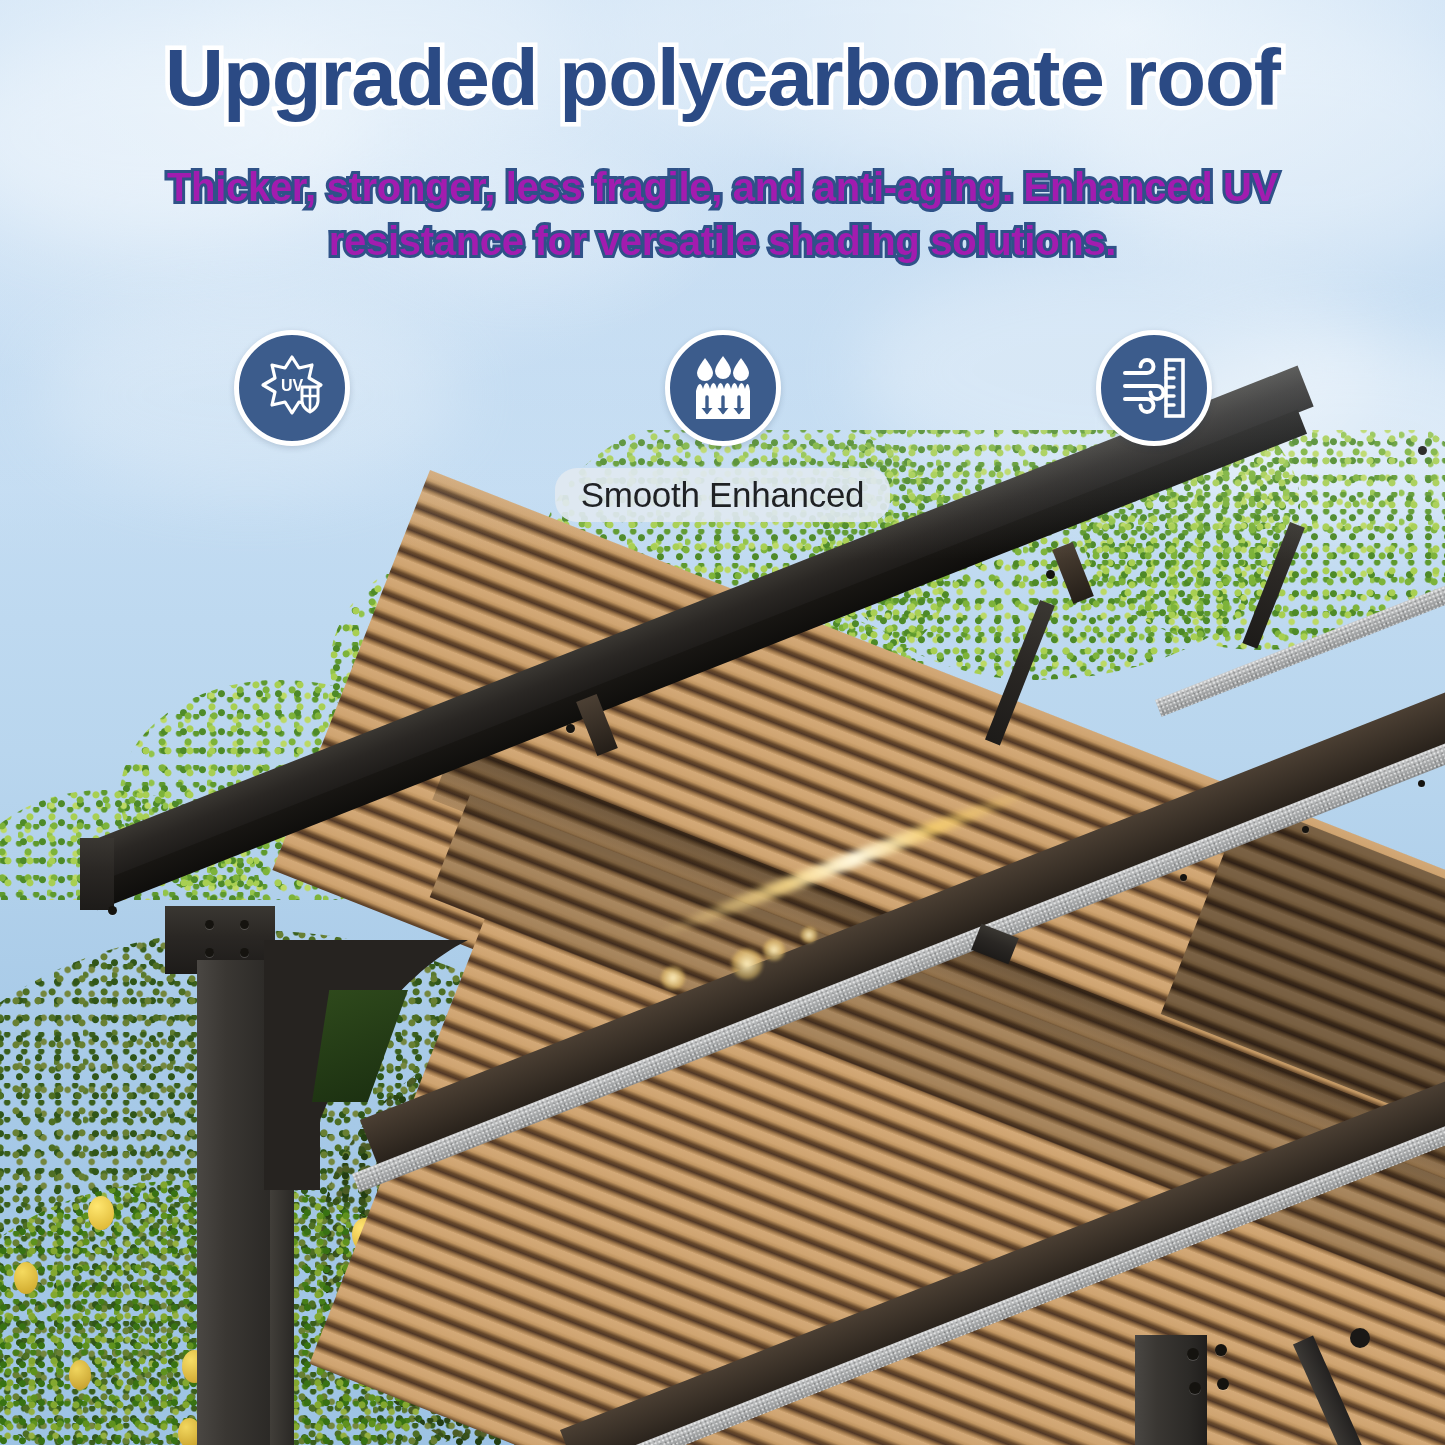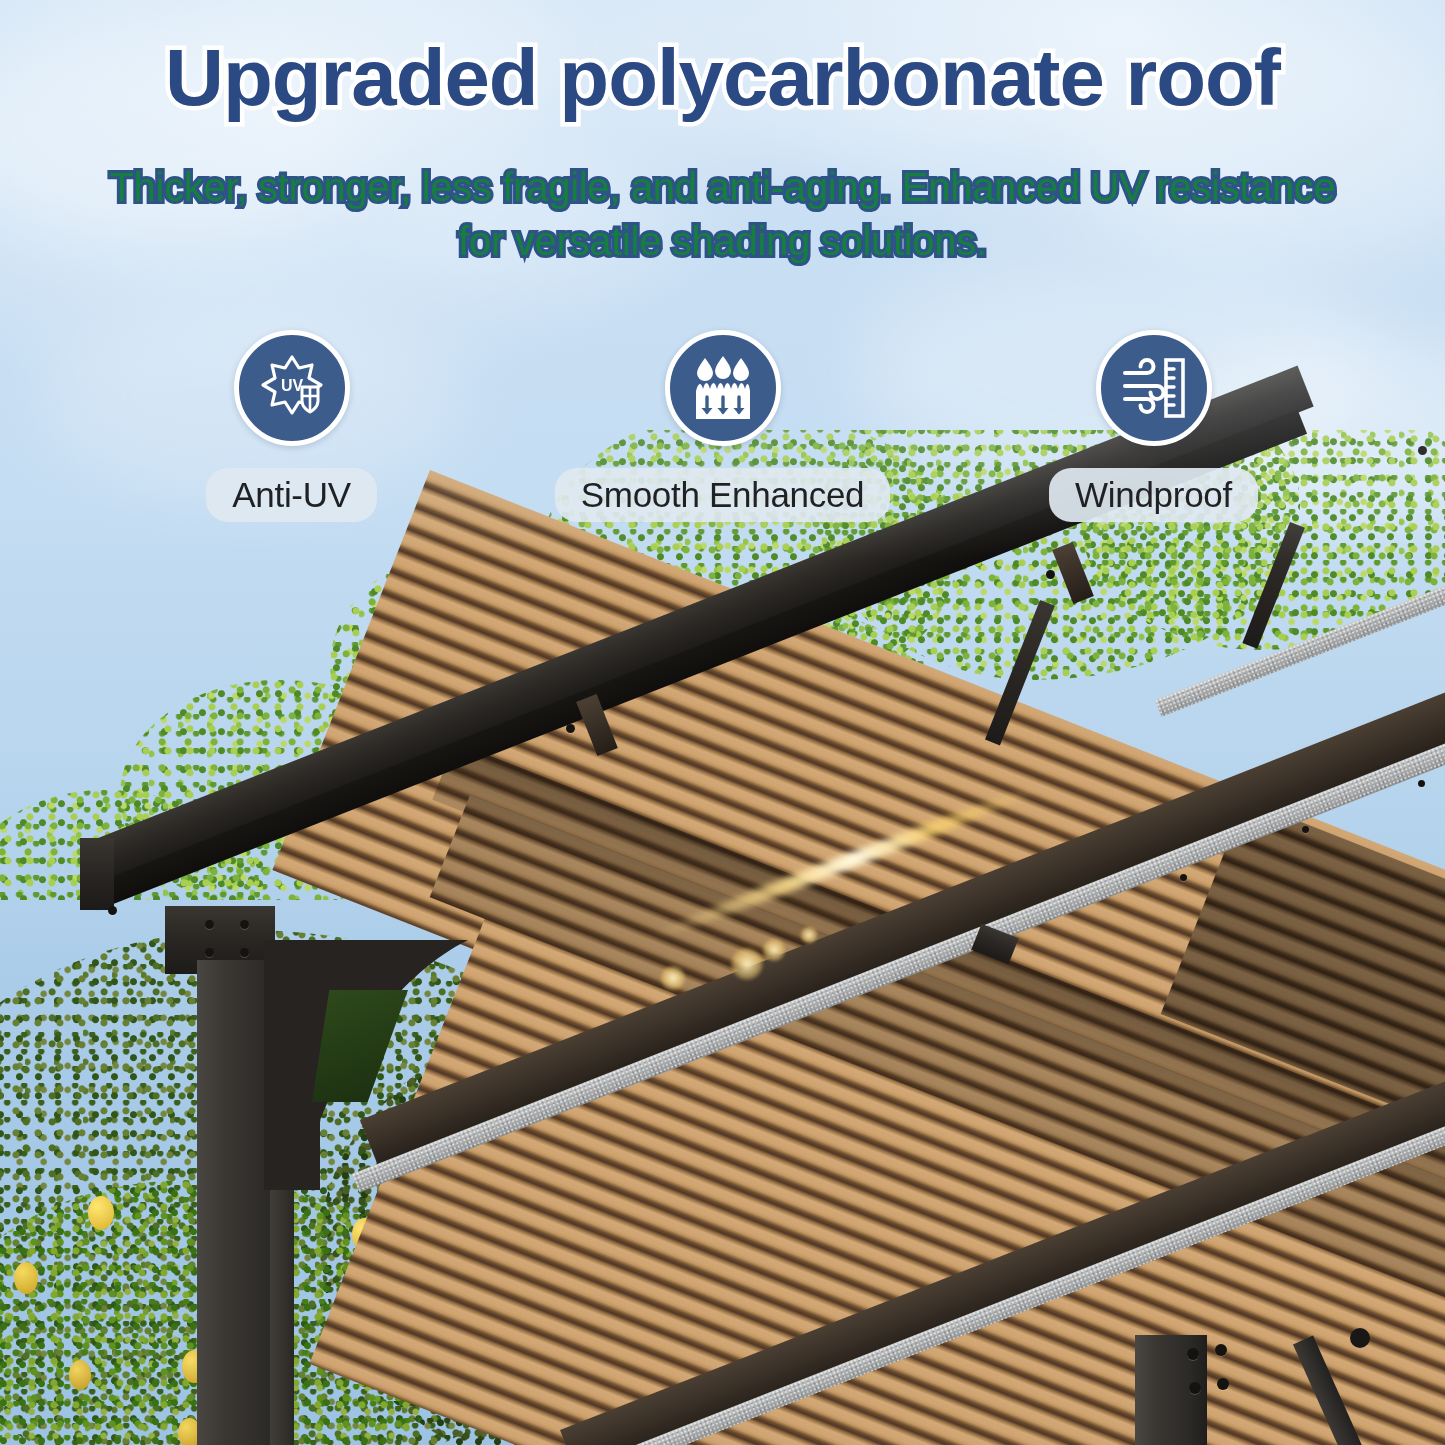--- a/index.html
+++ b/index.html
@@ -113,22 +113,22 @@
     letter-spacing:-1px;
     color:#2b4a84;
     -webkit-text-stroke:9px #ffffff;
     paint-order:stroke fill;
     font-stretch:condensed;
     transform:scaleX(1.02);
   }
   .subline{
     position:absolute;left:50%;top:160px;transform:translateX(-50%);
     width:1240px;text-align:center;
-    font-size:40px;line-height:1.35;font-weight:400;
-    color:#15803d;
+    font-size:40px;line-height:1.35;font-weight:700;
+    color:#a21caf;
     -webkit-text-stroke:6px #2f5288;
     paint-order:stroke fill;
     letter-spacing:-.3px;
   }
 
   
   .features{
     position:absolute;left:0;right:0;top:330px;
     display:flex;justify-content:space-around;align-items:flex-start;
     padding:0 76px;
@@ -291,21 +291,20 @@
         <svg width="74" height="74" viewBox="0 0 74 74">
           <g fill="none" stroke="#ffffff" stroke-width="3.2" stroke-linejoin="round">
             <path d="M37 6 L44 17 L57 14 L54 27 L66 34 L54 41 L57 54 L44 51 L37 62 L30 51 L17 54 L20 41 L8 34 L20 27 L17 14 L30 17 Z"></path>
           </g>
           <circle cx="37" cy="34" r="15" fill="#3c5c8c"></circle>
           <text x="37" y="40" font-family="Liberation Sans, sans-serif" font-size="16" font-weight="700" fill="#ffffff" text-anchor="middle">UV</text>
           <path d="M47 36 L63 36 L63 50 C63 57 55 61 55 61 C55 61 47 57 47 50 Z" fill="#3c5c8c" stroke="#ffffff" stroke-width="3"></path>
           <path d="M55 37 L55 60 M48 45 L62 45" stroke="#ffffff" stroke-width="2.6"></path>
         </svg>
       </div>
-      <div class="pill">Anti-UV</div>
     </div>
 
     <div class="feature">
       <div class="badge">
         <svg width="74" height="74" viewBox="0 0 74 74">
           <g fill="#ffffff">
             <path d="M19 7 C19 7 27 17 27 22 A8 8 0 0 1 11 22 C11 17 19 7 19 7 Z"></path>
             <path d="M37 5 C37 5 45 15 45 20 A8 8 0 0 1 29 20 C29 15 37 5 37 5 Z"></path>
             <path d="M55 7 C55 7 63 17 63 22 A8 8 0 0 1 47 22 C47 17 55 7 55 7 Z"></path>
           </g>
@@ -340,17 +339,16 @@
           <rect x="49" y="9" width="17" height="56" fill="none" stroke="#ffffff" stroke-width="3.6"></rect>
           <g stroke="#ffffff" stroke-width="3.4" stroke-linecap="round">
             <path d="M49 18 H57"></path>
               <path d="M49 27 H57"></path>
               <path d="M49 36 H57"></path>
             <path d="M49 45 H57"></path>
               <path d="M49 54 H57"></path>
           </g>
         </svg>
       </div>
-      <div class="pill">Windproof</div>
     </div>
 
   </div>
 </div>
 
 </body></html>

